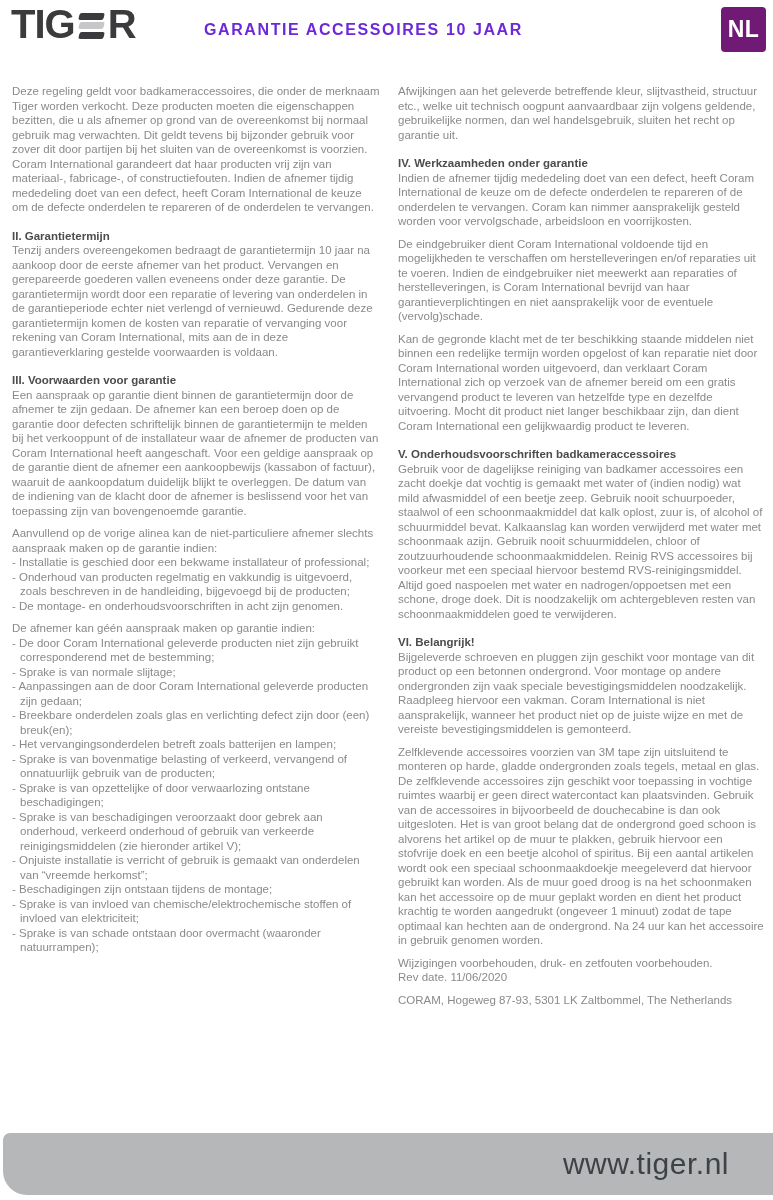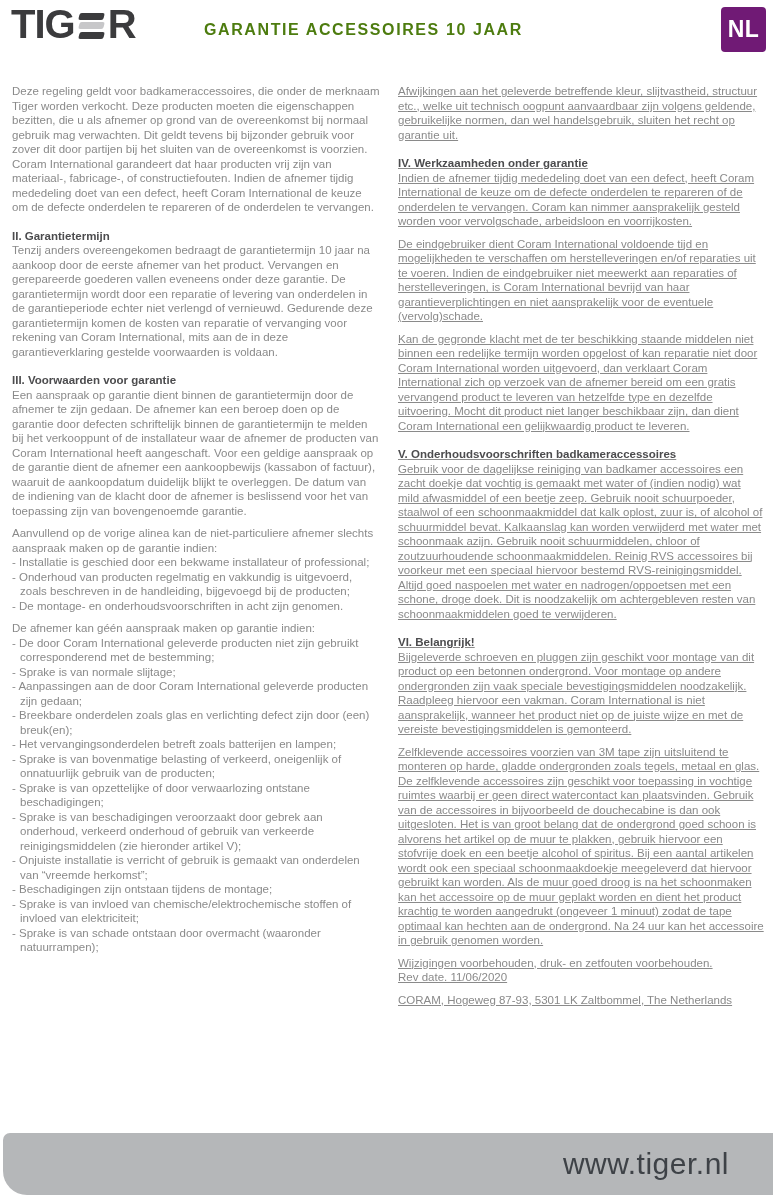--- a/index.html
+++ b/index.html
@@ -17,37 +17,37 @@
     font-weight:bold;font-size:40px;letter-spacing:-1px;color:#3b3b3d;
   }
   .logo-e{
     display:inline-flex;flex-direction:column;justify-content:space-between;
     width:25px;height:26px;margin:3px 4px 0 4px;
   }
   .logo-e i{display:block;height:7px;border-radius:2px;transform:skewX(-14deg);background:#3b3b3d;}
   .logo-e i.mid{background:#c7c7c9;}
   .doc-title{
     position:absolute;left:204px;top:21px;
-    font-size:16px;font-weight:bold;letter-spacing:1.6px;color:#4d7c0f;
+    font-size:16px;font-weight:bold;letter-spacing:1.6px;color:#6d28d9;
     white-space:nowrap;
   }
   .nl-badge{
     position:absolute;right:7px;top:7px;width:45px;height:45px;
     background:#701a75;border-radius:4px;
     color:#ffffff;font-weight:bold;font-size:23px;letter-spacing:.5px;
     display:flex;align-items:center;justify-content:center;
   }
   
   .col{
     position:absolute;top:84px;
     font-size:11.5px;line-height:14.5px;color:#8a8a8a;
     text-align:left;
   }
   .col-left{left:12px;width:368px;}
-  .col-right{left:398px;width:366px;text-decoration:underline;}
+  .col-right{left:398px;width:366px;}
   .heading{font-weight:bold;color:#4c4c4e;margin-top:14px;}
   .col .heading:first-child{margin-top:0;}
   .para{margin-top:8px;white-space:pre-line;}
   .col .para:first-child{margin-top:0;}
   .heading + .para{margin-top:0;}
   .list{margin-top:0;}
   .list-item{padding-left:8px;text-indent:-8px;}
   
   .footer-bar{
     position:absolute;left:3px;right:0;top:1133px;height:62px;
@@ -86,21 +86,21 @@
       <div class="list-item">- Onderhoud van producten regelmatig en vakkundig is uitgevoerd, zoals beschreven in de handleiding, bijgevoegd bij de producten;</div>
       <div class="list-item">- De montage- en onderhoudsvoorschriften in acht zijn genomen.</div>
     </div>
     <div class="para">De afnemer kan géén aanspraak maken op garantie indien:</div>
     <div class="list">
       <div class="list-item">- De door Coram International geleverde producten niet zijn gebruikt corresponderend met de bestemming;</div>
       <div class="list-item">- Sprake is van normale slijtage;</div>
       <div class="list-item">- Aanpassingen aan de door Coram International geleverde producten zijn gedaan;</div>
       <div class="list-item">- Breekbare onderdelen zoals glas en verlichting defect zijn door (een) breuk(en);</div>
       <div class="list-item">- Het vervangingsonderdelen betreft zoals batterijen en lampen;</div>
-      <div class="list-item">- Sprake is van bovenmatige belasting of verkeerd, oneigenlijk of onnatuurlijk gebruik van de producten;</div>
+      <div class="list-item">- Sprake is van bovenmatige belasting of verkeerd, vervangend of onnatuurlijk gebruik van de producten;</div>
       <div class="list-item">- Sprake is van opzettelijke of door verwaarlozing ontstane beschadigingen;</div>
       <div class="list-item">- Sprake is van beschadigingen veroorzaakt door gebrek aan onderhoud, verkeerd onderhoud of gebruik van verkeerde reinigingsmiddelen (zie hieronder artikel V);</div>
       <div class="list-item">- Onjuiste installatie is verricht of gebruik is gemaakt van onderdelen van “vreemde herkomst”;</div>
       <div class="list-item">- Beschadigingen zijn ontstaan tijdens de montage;</div>
       <div class="list-item">- Sprake is van invloed van chemische/elektrochemische stoffen of invloed van elektriciteit;</div>
       <div class="list-item">- Sprake is van schade ontstaan door overmacht (waaronder natuurrampen);</div>
     </div>
   </div>
 <div class="col col-right" id="col-right">
     <div class="para">Afwijkingen aan het geleverde betreffende kleur, slijtvastheid, structuur etc., welke uit technisch oogpunt aanvaardbaar zijn volgens geldende, gebruikelijke normen, dan wel handelsgebruik, sluiten het recht op garantie uit.</div>

